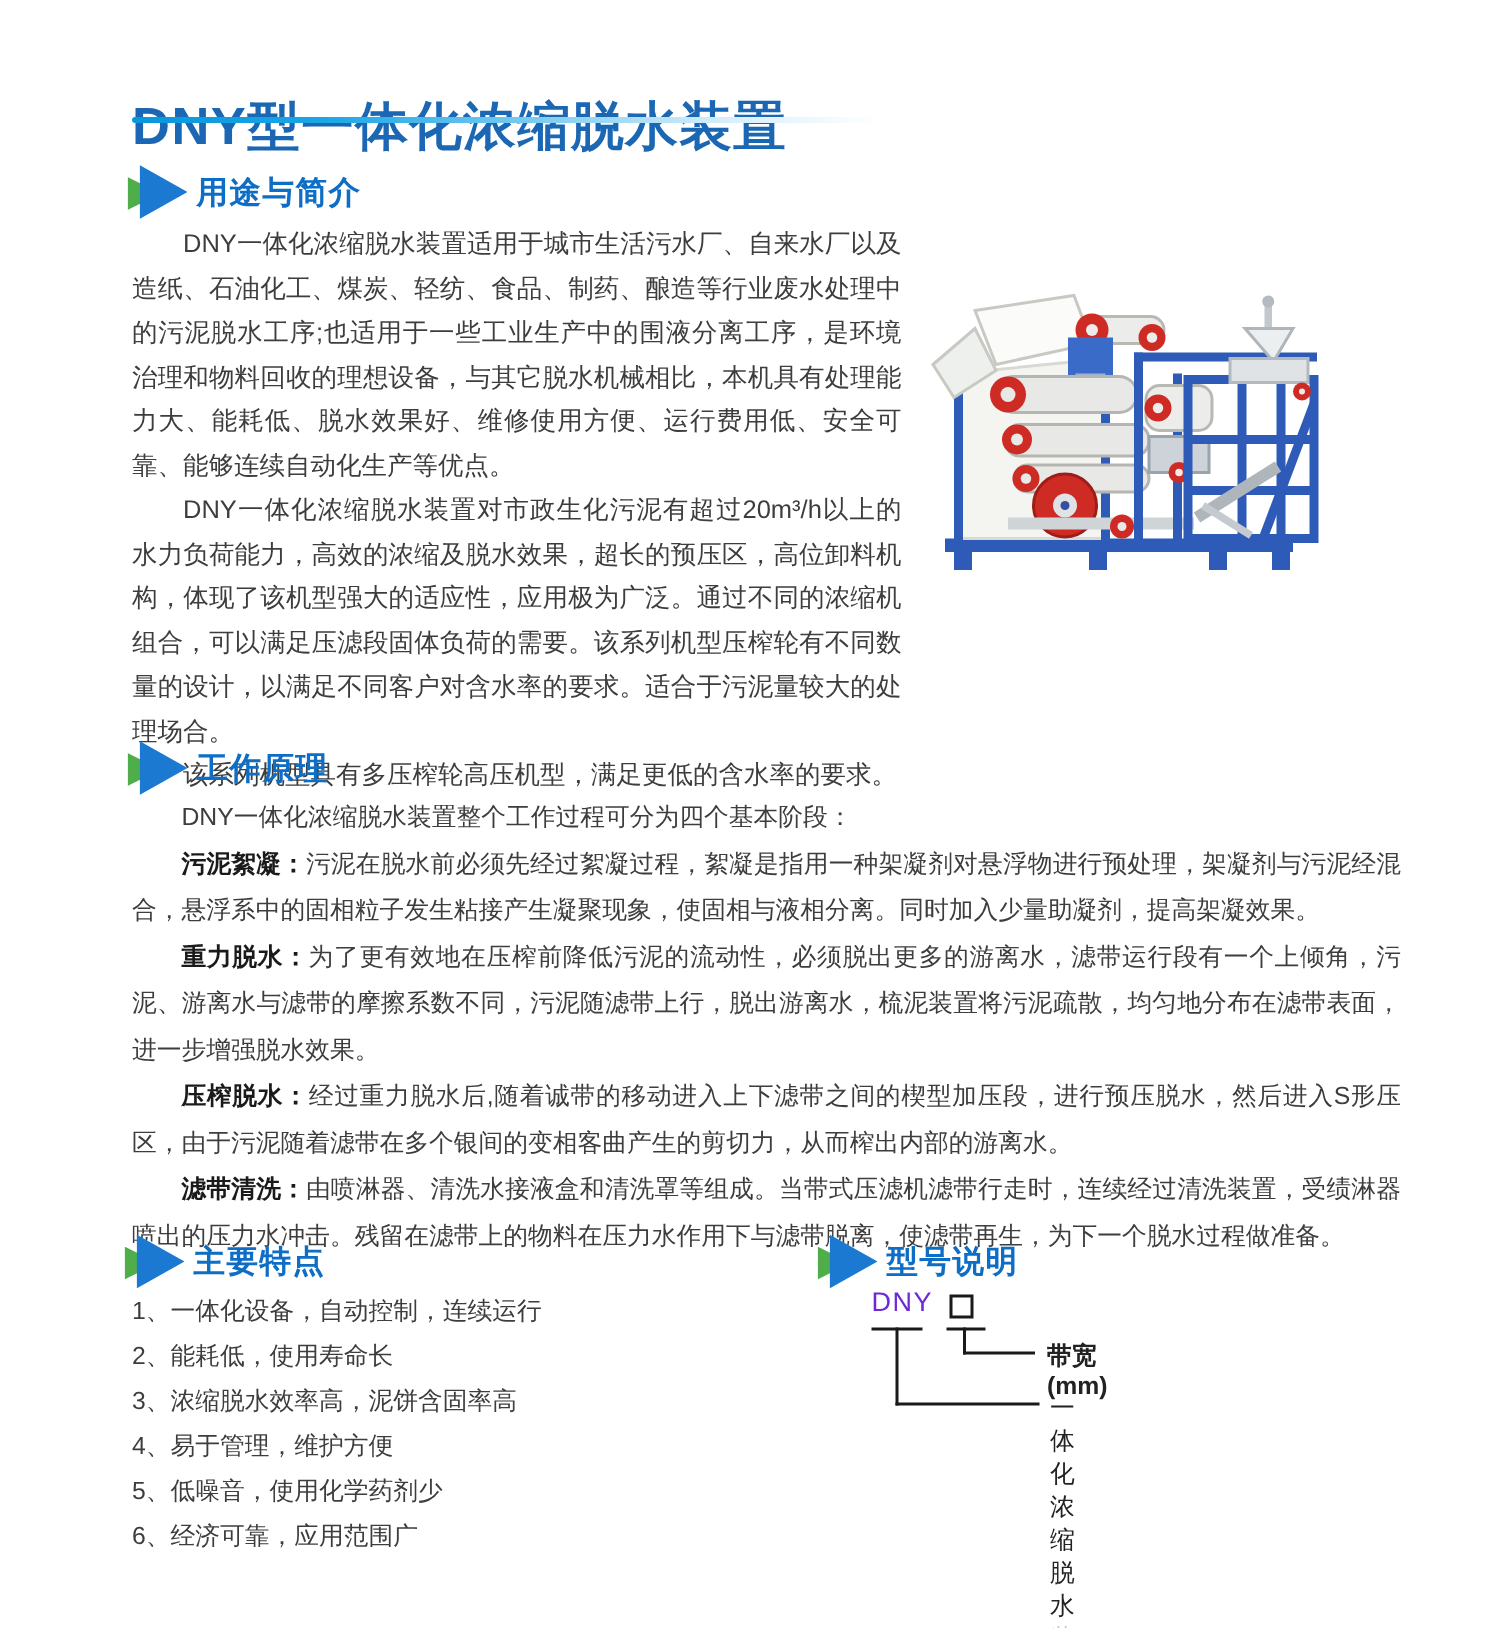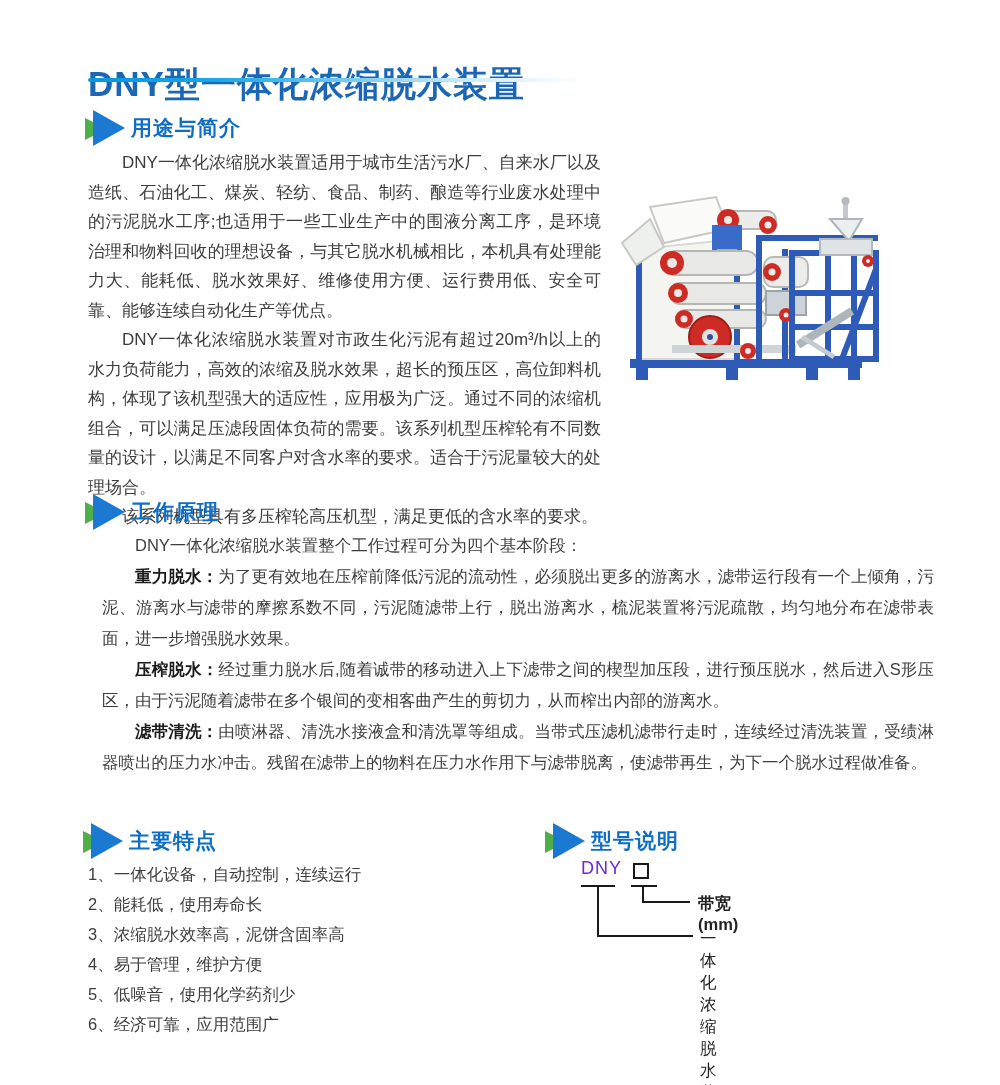--- a/index.html
+++ b/index.html
@@ -67,21 +67,21 @@
   }
   .principle-text {
     position: absolute;
     left: 88px; top: 530px;
     width: 846px;
     font-size: 16.5px;
     line-height: 31px;
     color: #3d3d3d;
     text-align: justify;
   }
-  .principle-text p { text-indent: 2em; margin-left: 14px; }
+  .principle-text p { text-indent: 2em; }
   .stage-label { font-weight: bold; color: #1a1a1a; }
   .features-list {
     position: absolute;
     left: 88px; top: 859px;
     width: 430px;
     font-size: 16.5px;
     line-height: 30px;
     color: #3d3d3d;
   }
   .model-diagram { position: absolute; left: 0; top: 0; }
@@ -211,20 +211,21 @@
   <div class="section-header" style="left:85px; top:493px;">
     <span class="tri-wrap">
       <span class="tri-green"></span>
       <span class="tri-blue"></span>
     </span>
     <span class="section-label">工作原理</span>
   </div>
 
   <div class="principle-text">
     <p>DNY一体化浓缩脱水装置整个工作过程可分为四个基本阶段：</p>
+    <p><span class="stage-label">污泥絮凝：</span><span>污泥在脱水前必须先经过絮凝过程，絮凝是指用一种架凝剂对悬浮物进行预处理，架凝剂与污泥经混合，悬浮系中的固相粒子发生粘接产生凝聚现象，使固相与液相分离。同时加入少量助凝剂，提高架凝效果。</span></p>
     <p><span class="stage-label">重力脱水：</span><span>为了更有效地在压榨前降低污泥的流动性，必须脱出更多的游离水，滤带运行段有一个上倾角，污泥、游离水与滤带的摩擦系数不同，污泥随滤带上行，脱出游离水，梳泥装置将污泥疏散，均匀地分布在滤带表面，进一步增强脱水效果。</span></p>
     <p><span class="stage-label">压榨脱水：</span><span>经过重力脱水后,随着诚带的移动进入上下滤带之间的楔型加压段，进行预压脱水，然后进入S形压区，由于污泥随着滤带在多个银间的变相客曲产生的剪切力，从而榨出内部的游离水。</span></p>
     <p><span class="stage-label">滤带清洗：</span><span>由喷淋器、清洗水接液盒和清洗罩等组成。当带式压滤机滤带行走时，连续经过清洗装置，受绩淋器喷出的压力水冲击。残留在滤带上的物料在压力水作用下与滤带脱离，使滤带再生，为下一个脱水过程做准备。</span></p>
   </div>
 
   <div class="section-header" style="left:83px; top:822px;">
     <span class="tri-wrap">
       <span class="tri-green"></span>
       <span class="tri-blue"></span>
     </span>

